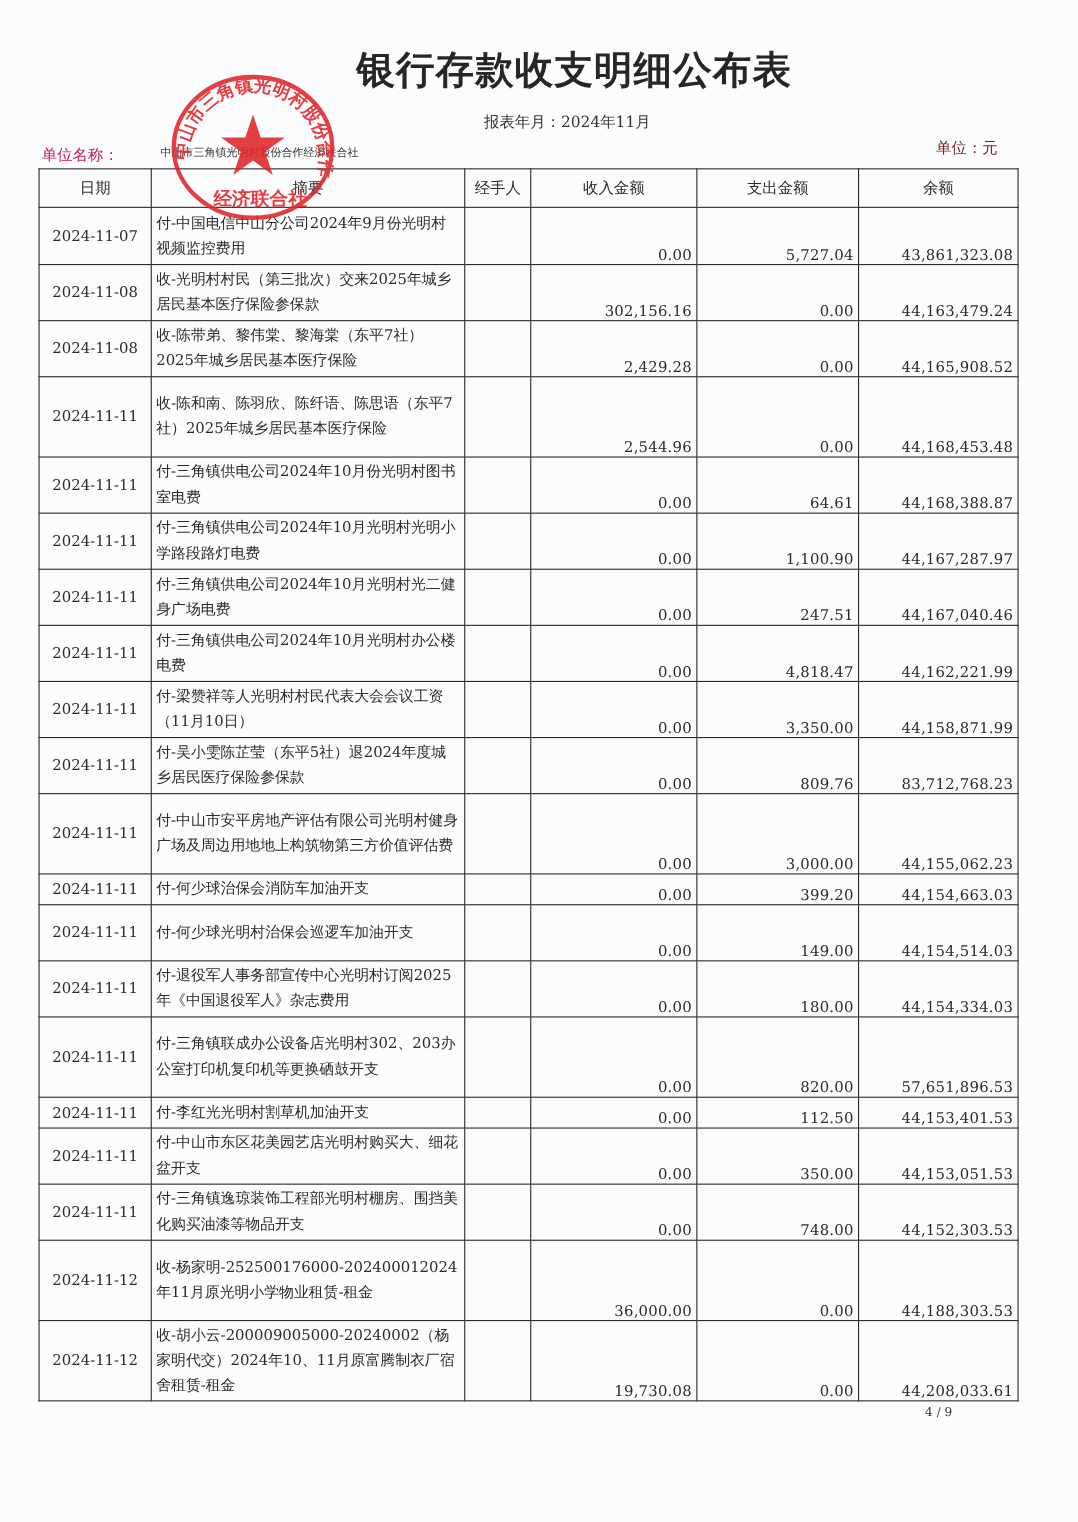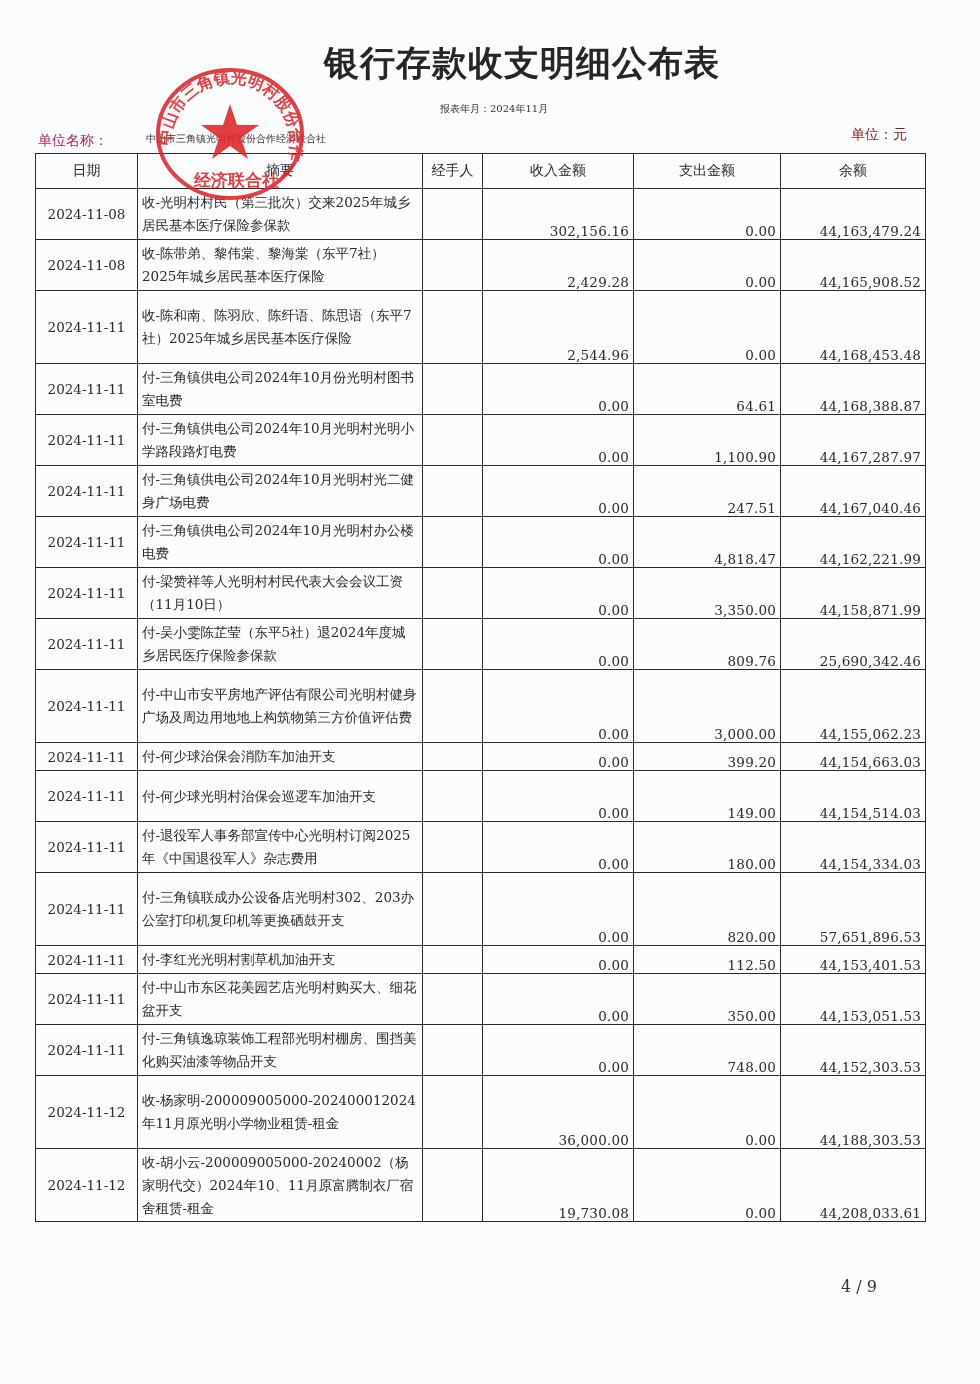--- a/index.html
+++ b/index.html
@@ -5,39 +5,39 @@
   html, body { margin: 0; padding: 0; }
   body {
     width: 980px; height: 1384px; background: #fbfcfd; position: relative; overflow: hidden;
     font-family: "DejaVu Serif", "Liberation Serif", serif; color: #2a2a2a;
   }
   .title {
     position: absolute; top: 40px; left: 0; width: 1044px; text-align: center;
     font-family: "DejaVu Sans", sans-serif; font-size: 35px; font-weight: bold; letter-spacing: 1px; color: #262626;
   }
   .report-month {
-    position: absolute; top: 102px; left: 440px; font-size: 10px; color: #333;
+    position: absolute; top: 102px; left: 440px; font-size: 14px; color: #333;
   }
   .unit-name-label { position: absolute; top: 132px; left: 38px; font-size: 14px; color: #be185d; }
   .unit-name-value { position: absolute; top: 132px; left: 130px; font-size: 10px; color: #333; margin-left: 16px; }
   .unit-label { position: absolute; top: 126px; left: 851px; font-size: 14px; color: #7f1d1d; }
 
   table.ledger {
     position: absolute; top: 153px; left: 35px; border-collapse: collapse;
     table-layout: fixed; width: 890px;
   }
   table.ledger th, table.ledger td {
     border: 1.3px solid #2a2a2a; padding: 0 4px; font-size: 13.5px; font-weight: normal;
   }
   table.ledger th { height: 34px; text-align: center; font-size: 14px; }
   td.date { text-align: center; vertical-align: middle; font-size: 13.5px; }
   td.summary { text-align: left; vertical-align: middle; line-height: 23px; padding: 2px 4px; font-size: 14px; }
   td.handler { }
   td.num { text-align: right; vertical-align: bottom; padding-bottom: 3px; font-size: 13.5px; letter-spacing: 0.2px; }
-  .page-num { position: absolute; top: 1277px; left: 841px; font-size: 16px; color: #333; }
+  .page-num { position: absolute; top: 1277px; left: 841px; font-size: 11px; color: #333; }
 
   .stamp {
     position: absolute; left: 152px; top: 62px; width: 156px; height: 140px; pointer-events: none; opacity: 0.88;
   }
 </style>
 </head>
 <body>
 
 <div class="title">银行存款收支明细公布表</div>
 <div class="report-month">报表年月：2024年11月</div>
@@ -58,20 +58,28 @@
     <tr>
       <th>日期</th>
       <th>摘要</th>
       <th>经手人</th>
       <th>收入金额</th>
       <th>支出金额</th>
       <th>余额</th>
     </tr>
   </thead>
   <tbody id="ledger-body">
+      <tr style="height: 52px;">
+        <td class="date">2024-11-07</td>
+        <td class="summary">付-中国电信中山分公司2024年9月份光明村视频监控费用</td>
+        <td class="handler"></td>
+        <td class="num">0.00</td>
+        <td class="num">5,727.04</td>
+        <td class="num">43,861,323.08</td>
+      </tr>
       <tr style="height: 51px;">
         <td class="date">2024-11-08</td>
         <td class="summary">收-光明村村民（第三批次）交来2025年城乡居民基本医疗保险参保款</td>
         <td class="handler"></td>
         <td class="num">302,156.16</td>
         <td class="num">0.00</td>
         <td class="num">44,163,479.24</td>
       </tr>
       <tr style="height: 51px;">
         <td class="date">2024-11-08</td>
@@ -128,21 +136,21 @@
         <td class="num">0.00</td>
         <td class="num">3,350.00</td>
         <td class="num">44,158,871.99</td>
       </tr>
       <tr style="height: 51px;">
         <td class="date">2024-11-11</td>
         <td class="summary">付-吴小雯陈芷莹（东平5社）退2024年度城乡居民医疗保险参保款</td>
         <td class="handler"></td>
         <td class="num">0.00</td>
         <td class="num">809.76</td>
-        <td class="num">25,690,342.46</td>
+        <td class="num">83,712,768.23</td>
       </tr>
       <tr style="height: 73px;">
         <td class="date">2024-11-11</td>
         <td class="summary">付-中山市安平房地产评估有限公司光明村健身广场及周边用地地上构筑物第三方价值评估费</td>
         <td class="handler"></td>
         <td class="num">0.00</td>
         <td class="num">3,000.00</td>
         <td class="num">44,155,062.23</td>
       </tr>
       <tr style="height: 28px;">
@@ -196,21 +204,21 @@
       <tr style="height: 51px;">
         <td class="date">2024-11-11</td>
         <td class="summary">付-三角镇逸琼装饰工程部光明村棚房、围挡美化购买油漆等物品开支</td>
         <td class="handler"></td>
         <td class="num">0.00</td>
         <td class="num">748.00</td>
         <td class="num">44,152,303.53</td>
       </tr>
       <tr style="height: 73px;">
         <td class="date">2024-11-12</td>
-        <td class="summary">收-杨家明-200009005000-202400012024年11月原光明小学物业租赁-租金</td>
+        <td class="summary">收-杨家明-252500176000-202400012024年11月原光明小学物业租赁-租金</td>
         <td class="handler"></td>
         <td class="num">36,000.00</td>
         <td class="num">0.00</td>
         <td class="num">44,188,303.53</td>
       </tr>
       <tr style="height: 73px;">
         <td class="date">2024-11-12</td>
         <td class="summary">收-胡小云-200009005000-20240002（杨家明代交）2024年10、11月原富腾制衣厂宿舍租赁-租金</td>
         <td class="handler"></td>
         <td class="num">19,730.08</td>

